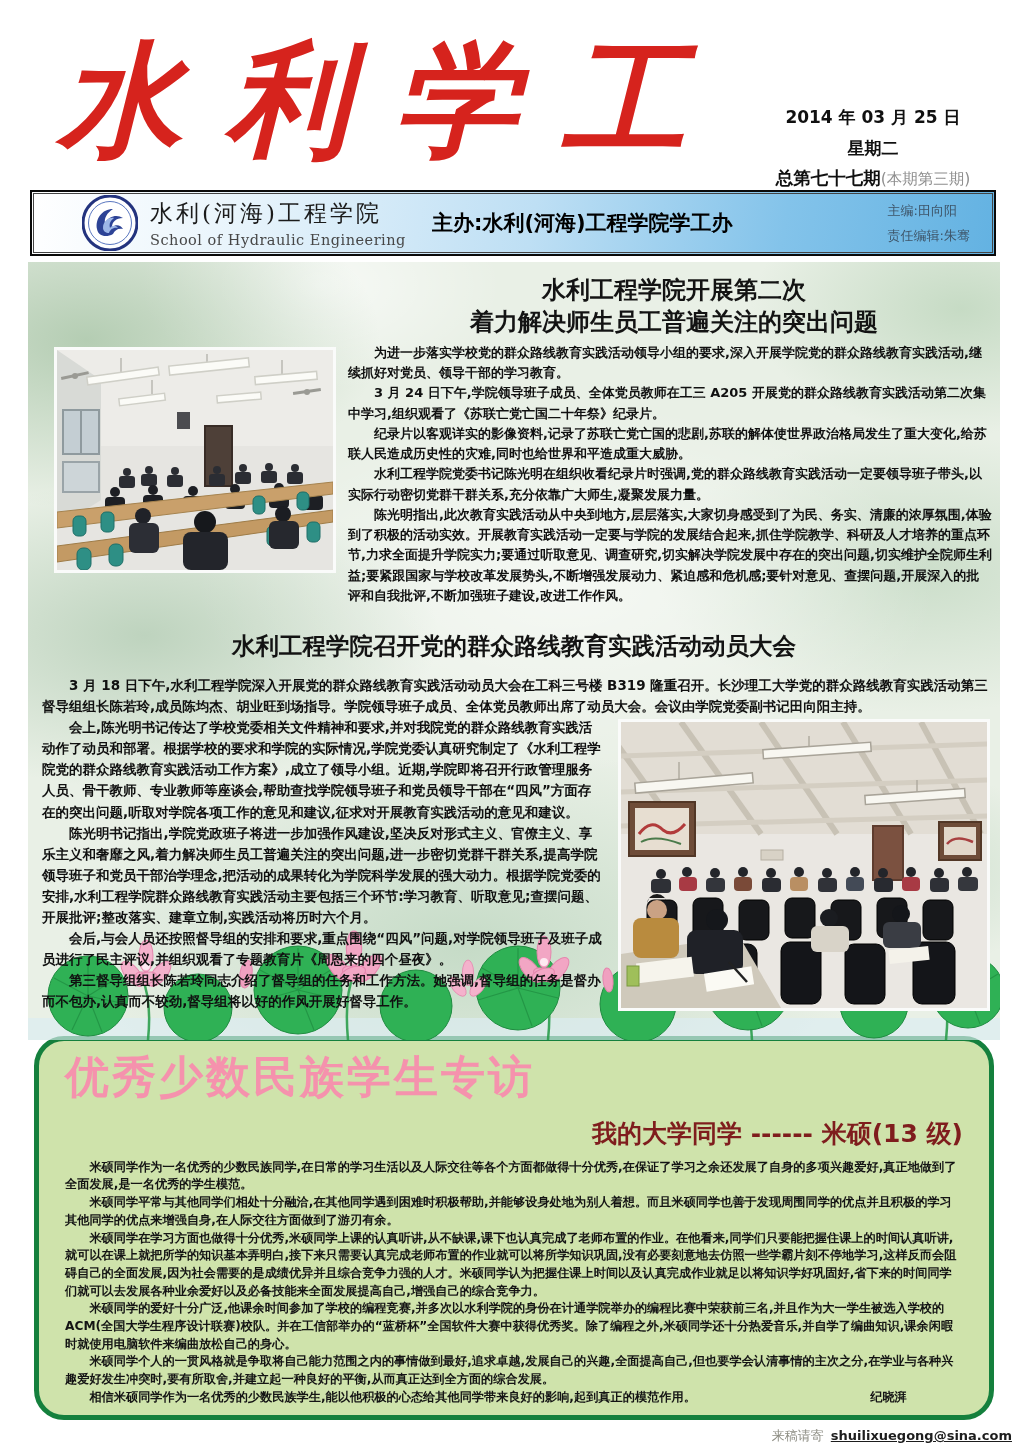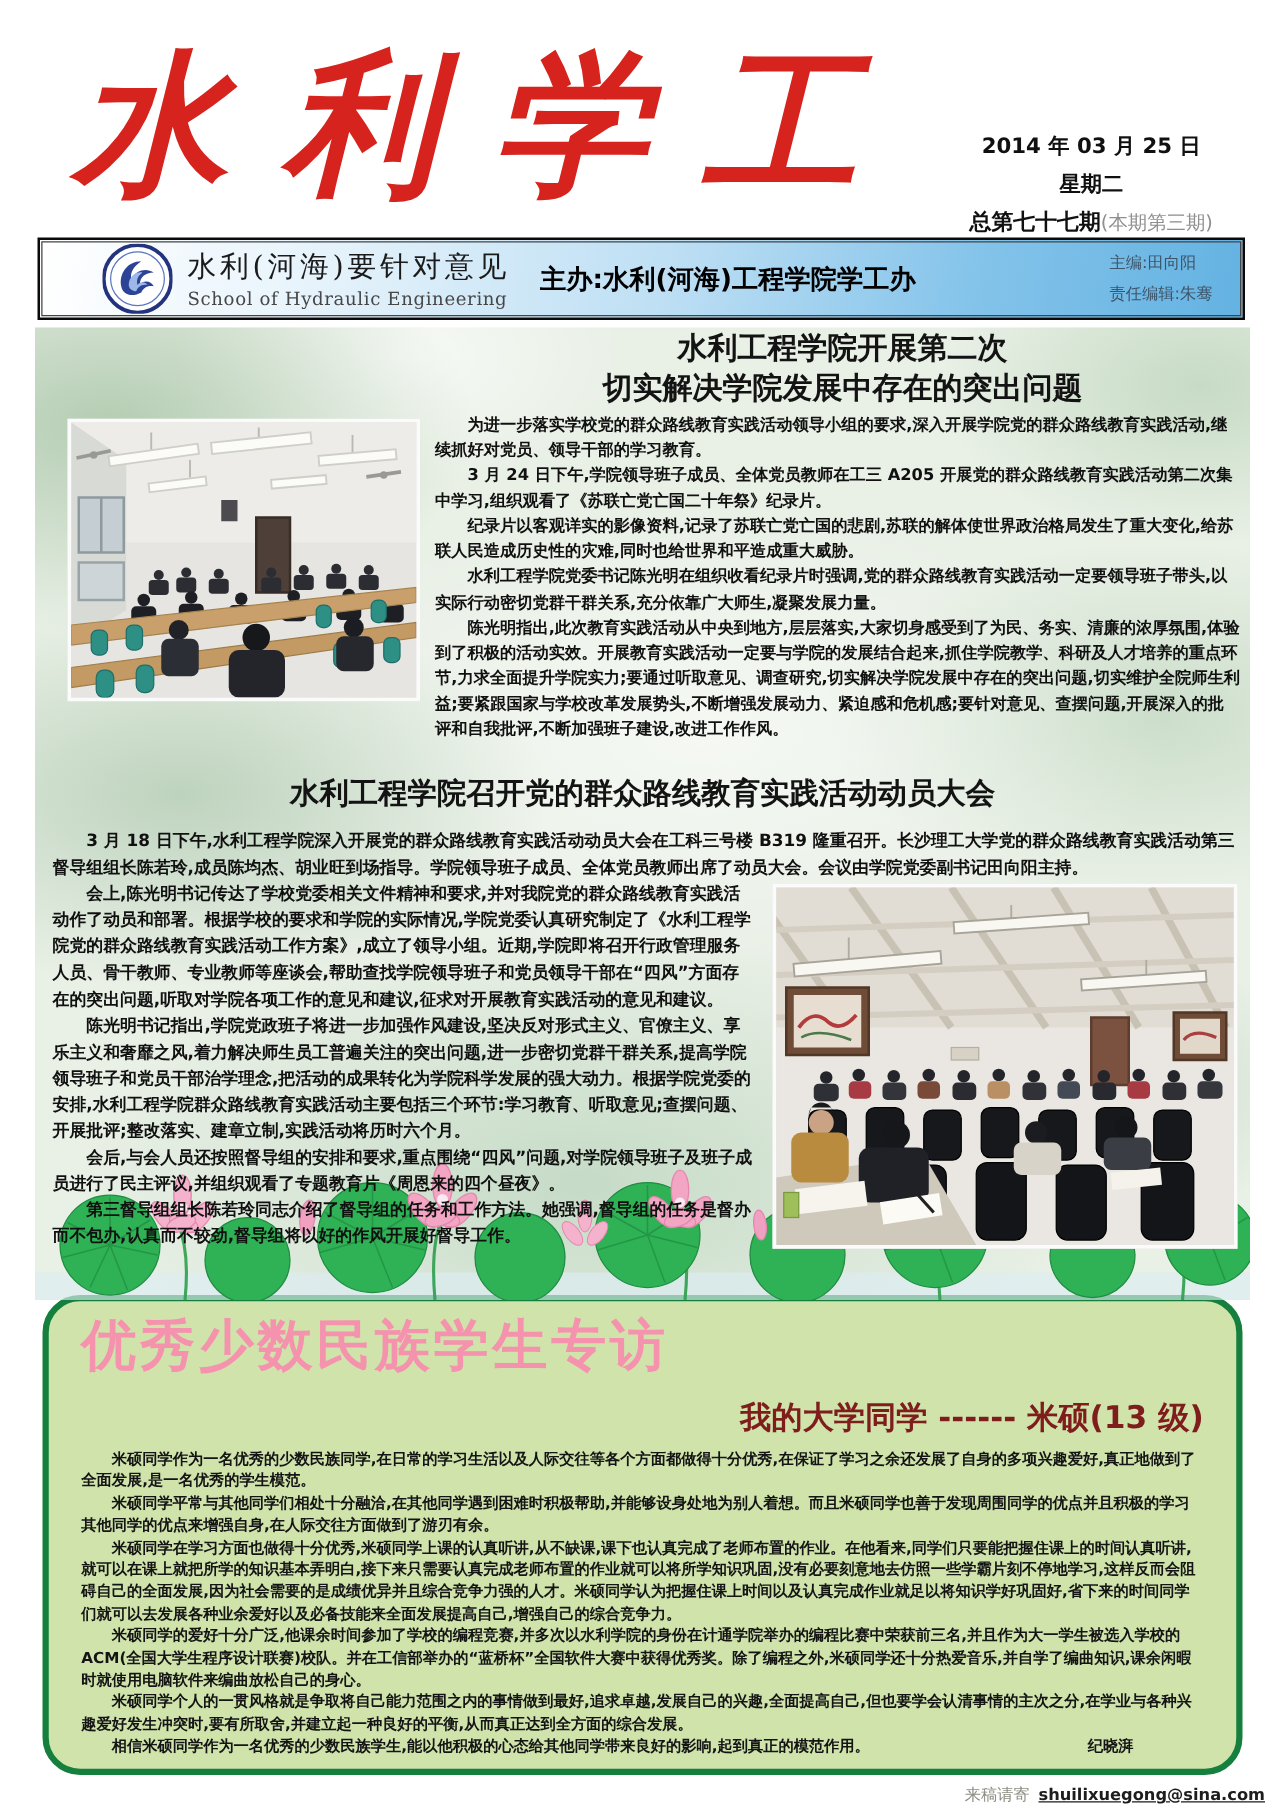--- a/index.html
+++ b/index.html
@@ -43,21 +43,21 @@
     background-image:
       radial-gradient(ellipse 420px 240px at 6% 10%, rgba(128,170,128,.50), rgba(128,170,128,0) 70%),
       radial-gradient(ellipse 300px 180px at 96% 6%, rgba(150,190,150,.42), rgba(150,190,150,0) 70%),
       radial-gradient(ellipse 260px 150px at 30% 3%, rgba(255,255,255,.65), rgba(255,255,255,0) 70%),
       radial-gradient(ellipse 420px 220px at 12% 48%, rgba(125,168,130,.40), rgba(125,168,130,0) 70%),
       radial-gradient(ellipse 520px 260px at 55% 42%, rgba(255,255,255,.55), rgba(255,255,255,0) 72%),
       radial-gradient(ellipse 380px 200px at 92% 40%, rgba(148,188,150,.35), rgba(148,188,150,0) 70%),
       radial-gradient(ellipse 560px 280px at 45% 88%, rgba(140,185,148,.38), rgba(140,185,148,0) 72%),
       radial-gradient(ellipse 300px 160px at 85% 78%, rgba(130,178,138,.35), rgba(130,178,138,0) 70%);
   }
-  .a1-title { margin-left:320px; text-align:center; font-size:24px; font-weight:bold; color:#131313; line-height:1.35; }
+  .a1-title { padding-top:12px; margin-left:320px; text-align:center; font-size:24px; font-weight:bold; color:#131313; line-height:1.35; }
   .a1-row { display:flex; margin-top:4px; }
   .photo-frame { border:3px solid rgba(252,253,252,.92); background:#ddd; }
   .photo1 { flex:0 0 282px; height:226px; margin:4px 12px 0 26px; }
   .photo1 svg, .photo2 svg { display:block; width:100%; height:100%; }
   .a1-text { flex:1; margin-right:8px; font-size:13px; font-weight:bold; color:#101010; line-height:1.56; }
   .a1-text p, .a2-body p, .feature-body p { margin:0; text-indent:2em; }
 
   .a2-title { margin-top:24px; text-align:center; font-size:23.5px; font-weight:bold; color:#131313; }
   .a2-body { position:relative; z-index:2; margin:13px 10px 0 14px; font-size:13.5px; font-weight:bold; color:#101010; line-height:1.56; }
   .photo2 { float:right; width:372px; height:292px; margin:2px 0 6px 14px; }
@@ -96,37 +96,37 @@
   <div class="banner">
     <div class="school-logo">
       <svg viewBox="0 0 56 56">
         <circle cx="28" cy="28" r="27" fill="#ffffff" stroke="#23337e" stroke-width="3"></circle>
         <circle cx="28" cy="28" r="21.5" fill="#ffffff" stroke="#5a77c0" stroke-width="1"></circle>
         <path d="M15,34 C13,24 20,14 31,14 C25,18 22,23 23,28 C27,21 35,19 41,23 C34,23 30,27 30,32 C34,29 39,30 41,34 C36,33 33,35 31,39 C24,43 16,41 15,34 Z" fill="#2d4396"></path>
         <path d="M21,33 C21,27 26,22 32,23 C28,26 27,29 28,33 C30,30 34,30 36,33 C31,32 28,35 27,38 C24,38 21,36 21,33 Z" fill="#9db7e8"></path>
       </svg>
     </div>
     <div class="school-names">
-      <div class="school-cn">水利(河海)要针对意见</div>
+      <div class="school-cn">水利(河海)工程学院</div>
       <div class="school-en">School of Hydraulic Engineering</div>
     </div>
     <div class="banner-center">
       <div class="organizer">主办:水利(河海)工程学院学工办</div>
     </div>
     <div class="banner-right">
       <div>主编:田向阳</div>
       <div>责任编辑:朱骞</div>
     </div>
   </div>
 
   <div class="green-zone">
 
     <div class="a1-title">
       <div>水利工程学院开展第二次</div>
-      <div>切实解决学院发展中存在的突出问题</div>
+      <div>着力解决师生员工普遍关注的突出问题</div>
     </div>
 
     <div class="a1-row">
       <div class="photo1 photo-frame">
         <svg viewBox="0 0 276 220" preserveAspectRatio="none">
           <rect width="276" height="220" fill="#e6e5e1"></rect>
           <rect width="276" height="96" fill="#edecE8"></rect>
           <polygon points="0,0 44,30 44,150 0,178" fill="#d8dad6"></polygon>
           <rect x="6" y="60" width="36" height="44" fill="#c4ced3" stroke="#8f9a9e" stroke-width="2"></rect>
           <line x1="24" y1="60" x2="24" y2="104" stroke="#8f9a9e" stroke-width="2"></line>

